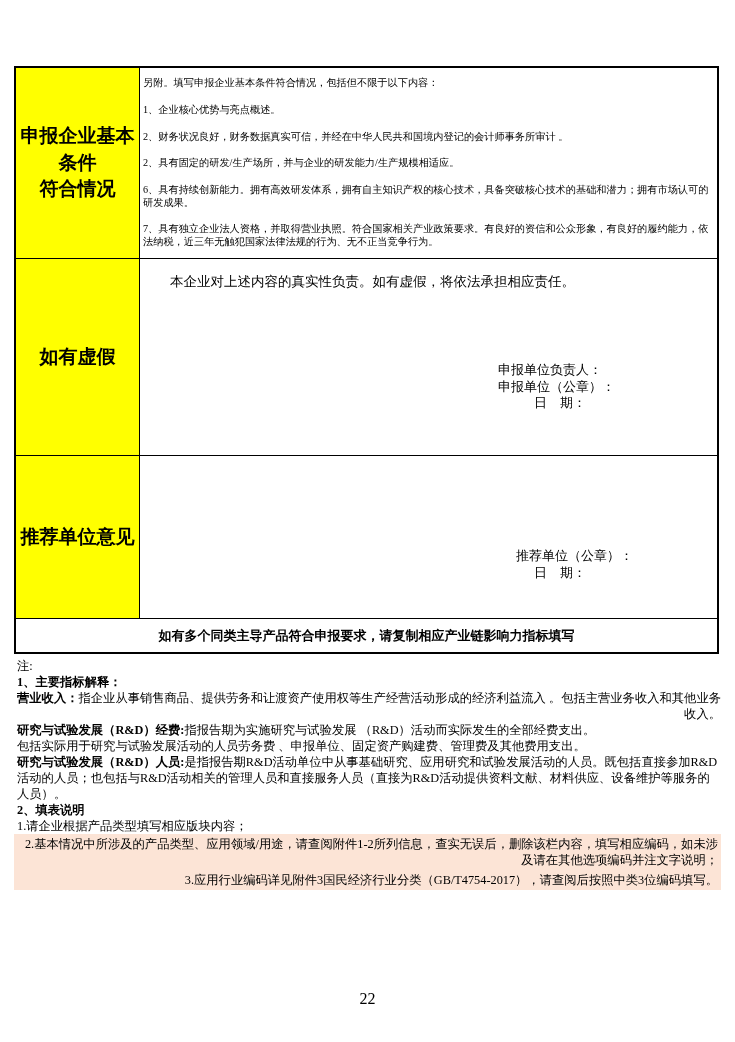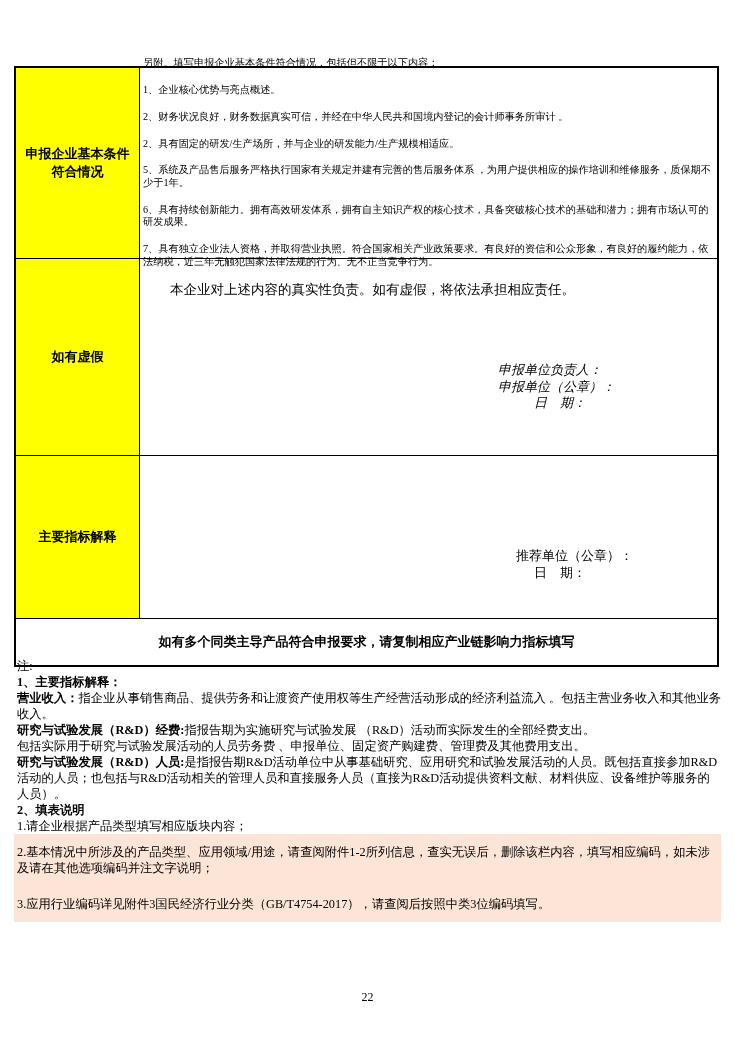--- a/index.html
+++ b/index.html
@@ -10,83 +10,82 @@
   }
   .doc-table{
     position:absolute;left:14px;top:66px;width:705px;
     border:2px solid #000;box-sizing:border-box;background:#fff;
   }
   .trow{display:flex;box-sizing:border-box;}
   .trow + .trow{border-top:1px solid #000;}
   .cell-label{
     width:124px;min-width:124px;background:#ffff00;border-right:1px solid #000;
     display:flex;flex-direction:column;justify-content:center;align-items:center;
-    text-align:center;font-weight:bold;font-size:13px;line-height:1.4;
+    text-align:center;font-weight:bold;font-size:19px;line-height:1.4;
     box-sizing:border-box;padding:2px;
   }
   .cell-content{flex:1;position:relative;box-sizing:border-box;}
   .row1{height:190px;}
   .row2{height:197px;}
   .row3{height:163px;}
-  .row-footer{height:47px;}
+  .row-footer{height:34px;}
   .conditions{
     height:100%;display:flex;flex-direction:column;justify-content:center;
     padding:2px 3px 2px 3px;box-sizing:border-box;
     font-size:10.2px;line-height:12.7px;gap:14px;
   }
   .conditions p{margin:0;}
   .declaration{
-    margin:22px 28px 0 30px;font-size:13.5px;line-height:18px;
+    margin:14px 28px 0 30px;font-size:13.5px;line-height:18px;
   }
   .sig-block{position:absolute;font-size:13px;line-height:16.5px;}
   .sig-block .sig-line{margin:0;}
-  .sig2{left:358px;top:103px;font-style:italic;}
+  .sig2{left:358px;top:103px;}
   .sig2 .sig-date{padding-left:36px;}
   .sig3{left:376px;top:92px;}
   .sig3 .sig-date{padding-left:18px;}
   .footer-cell{
     width:100%;display:flex;align-items:center;justify-content:center;
     font-weight:bold;font-size:13px;
   }
   .notes{
     position:absolute;left:14px;top:658px;width:707px;box-sizing:border-box;
     font-size:12.3px;line-height:16px;
   }
   .notes p{margin:0;padding-left:3px;}
   .bold{font-weight:bold;}
-  .n-def1{margin-top:4px;}
+  .n-def1{margin-top:4px;text-align:right;}
   .n-def2a{margin-top:2px;}
   .n-def3{margin-top:2px;}
   .n-h2{margin-top:12px;}
   .hl{
-    background:#fce4d6;padding:10px 3px;margin-top:3px;
+    background:#fce4d6;padding:2px 3px;margin-top:3px;text-align:right;
   }
   .hl2{margin-top:2px;}
   .page-number{
     position:absolute;left:0;top:990px;width:735px;text-align:center;
-    font-size:12px;
+    font-size:16px;
   }
 </style>
 </head>
 <body>
 
 <div class="doc-table">
 
   <div class="trow row1">
     <div class="cell-label">
       <span>申报企业基本条件</span>
       <span>符合情况</span>
     </div>
     <div class="cell-content">
       <div class="conditions">
         <p>另附。填写申报企业基本条件符合情况，包括但不限于以下内容：</p>
         <p>1、企业核心优势与亮点概述。</p>
         <p>2、财务状况良好，财务数据真实可信，并经在中华人民共和国境内登记的会计师事务所审计 。</p>
         <p>2、具有固定的研发/生产场所，并与企业的研发能力/生产规模相适应。</p>
-        <p>5、系统及产品售后服务严格执行国家有关规定并建有完善的售后服务体系 ，为用户提供相应的操作培训和维修服务，质保期不少于1年。</p>
         <p>6、具有持续创新能力。拥有高效研发体系，拥有自主知识产权的核心技术，具备突破核心技术的基础和潜力；拥有市场认可的研发成果。</p>
         <p>7、具有独立企业法人资格，并取得营业执照。符合国家相关产业政策要求。有良好的资信和公众形象，有良好的履约能力，依法纳税，近三年无触犯国家法律法规的行为、无不正当竞争行为。</p>
       </div>
     </div>
   </div>
 
   <div class="trow row2">
     <div class="cell-label">
       <span>如有虚假</span>
     </div>
@@ -95,21 +94,21 @@
       <div class="sig-block sig2">
         <p class="sig-line">申报单位负责人：</p>
         <p class="sig-line">申报单位（公章）：</p>
         <p class="sig-line sig-date">日　期：</p>
       </div>
     </div>
   </div>
 
   <div class="trow row3">
     <div class="cell-label">
-      <span>主要指标解释</span>
+      <span>推荐单位意见</span>
     </div>
     <div class="cell-content">
       <div class="sig-block sig3">
         <p class="sig-line">推荐单位（公章）：</p>
         <p class="sig-line sig-date">日　期：</p>
       </div>
     </div>
   </div>
 
   <div class="trow row-footer">

